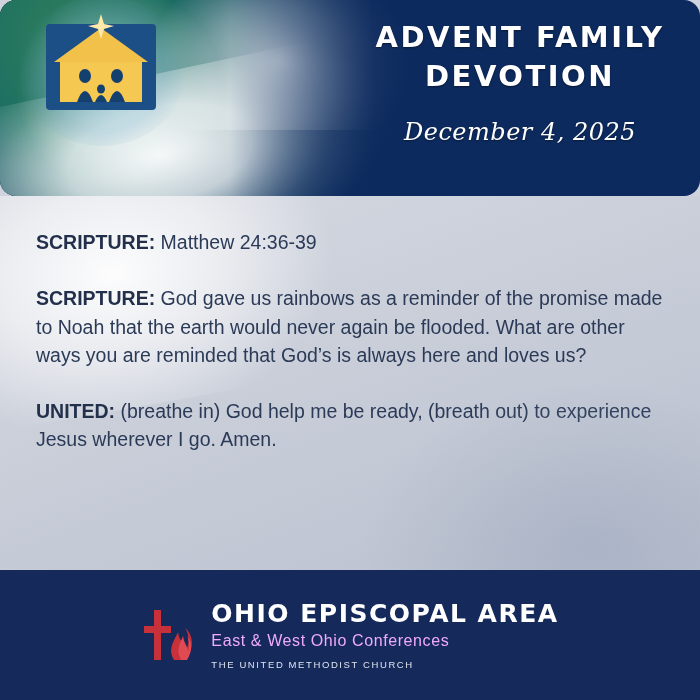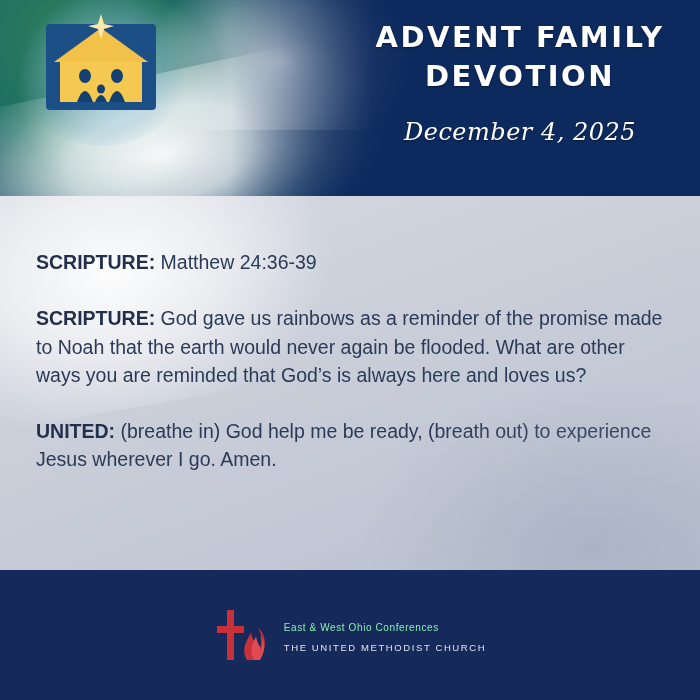--- a/index.html
+++ b/index.html
@@ -19,20 +19,21 @@
   }
 
   
   .header {
     position: absolute;
     left: 0; top: 0;
     width: 700px;
     height: 196px;
     overflow: hidden;
     background: #0d2a5e;
+    border-radius: 16px;
   }
   
   .header-photo {
     position: absolute;
     left: 0; top: 0;
     width: 370px;
     height: 196px;
     background:
       radial-gradient(circle at 120px 90px, rgba(255,255,255,0.55) 0%, rgba(255,255,255,0.0) 38%),
       radial-gradient(circle at 70px 40px, #2f7f5a 0%, #1d6f63 30%, #12415f 60%, #0d2a5e 100%),
@@ -119,21 +120,21 @@
   }
   .body::after {
     content: "";
     position: absolute;
     right: -120px; bottom: -140px;
     width: 460px; height: 330px;
     background: radial-gradient(ellipse at 50% 50%, rgba(150,162,186,0.45) 0%, rgba(150,162,186,0) 70%);
   }
   .body-inner {
     position: relative;
-    padding: 52px 36px 0 36px;
+    padding: 32px 36px 0 36px;
     color: #2b3a57;
     font-size: 19.5px;
     line-height: 1.45;
   }
   .para { margin: 0 0 26px 0; }
   .para.last { margin-bottom: 0; }
   .lead {
     font-weight: bold;
     color: #22304c;
   }
@@ -161,24 +162,24 @@
   .cross-flame { display:block; }
   .footer-text { text-align: left; }
   .org-name {
     font-family: "DejaVu Sans", sans-serif;
     font-weight: bold;
     font-size: 25px;
     letter-spacing: 1.5px;
     line-height: 1.1;
   }
   .org-sub {
-    font-size: 10px;
+    font-size: 16px;
     letter-spacing: 0.6px;
     margin-top: 5px;
-    color: #86efac;
+    color: #f0abfc;
   }
   .org-church {
     font-size: 9.5px;
     letter-spacing: 1.6px;
     margin-top: 9px;
     text-align: left;
     color: #dfe4ee;
   }
 </style>
 </head>
@@ -233,19 +234,20 @@
     <div class="footer-inner">
       <span>
         <svg class="cross-flame" width="54" height="62" viewBox="0 0 54 62" xmlns="http://www.w3.org/2000/svg">
           <rect x="13" y="6" width="7" height="50" fill="#c8313a"></rect>
           <rect x="3" y="22" width="27" height="7" fill="#c8313a"></rect>
           <path d="M33 56 C26 44 34 36 37 28 C38 38 44 38 45 46 C49 38 48 30 44 24 C52 30 54 44 45 56 Z" fill="#c8313a"></path>
           <path d="M40 56 C34 46 40 38 42 32 C43 40 47 42 47 48 C49 42 48 36 46 32 C52 38 51 48 46 56 Z" fill="#e04a52"></path>
         </svg>
       </span>
       <div class="footer-text">
+        <div class="org-name">OHIO EPISCOPAL AREA</div>
         <div class="org-sub">East &amp; West Ohio Conferences</div>
         <div class="org-church">THE UNITED METHODIST CHURCH</div>
       </div>
     </div>
   </div>
 
 </div>
 
 </body></html>

